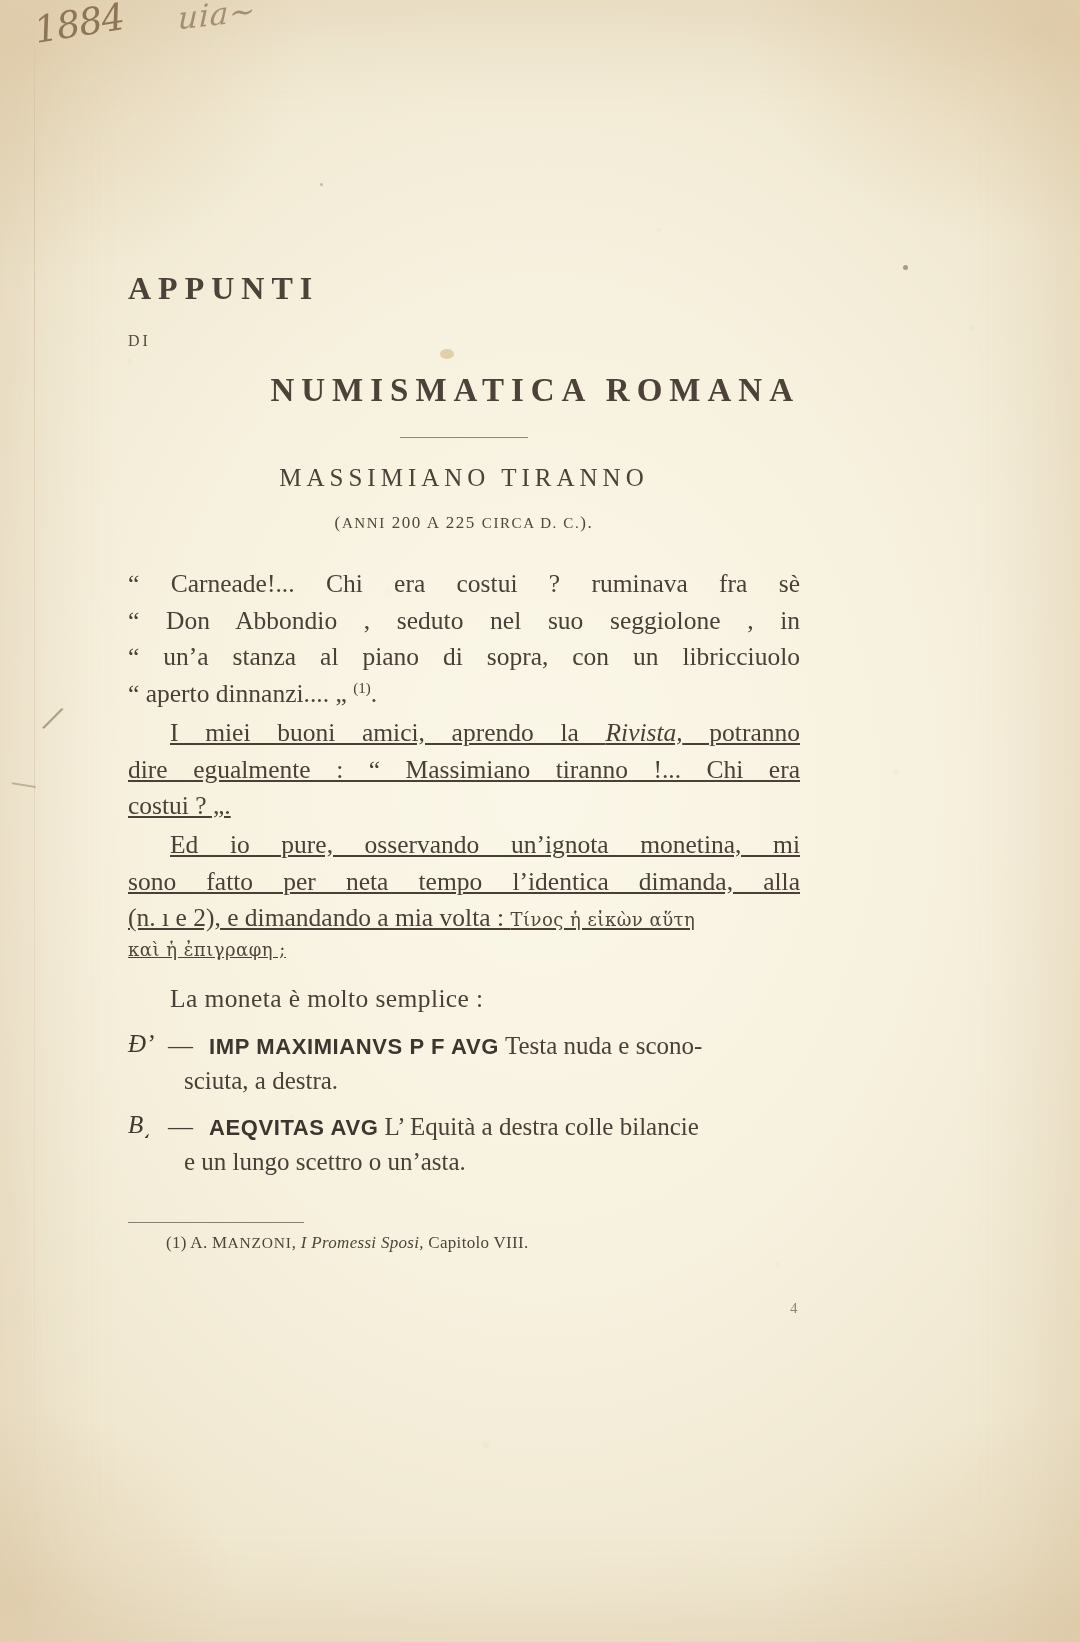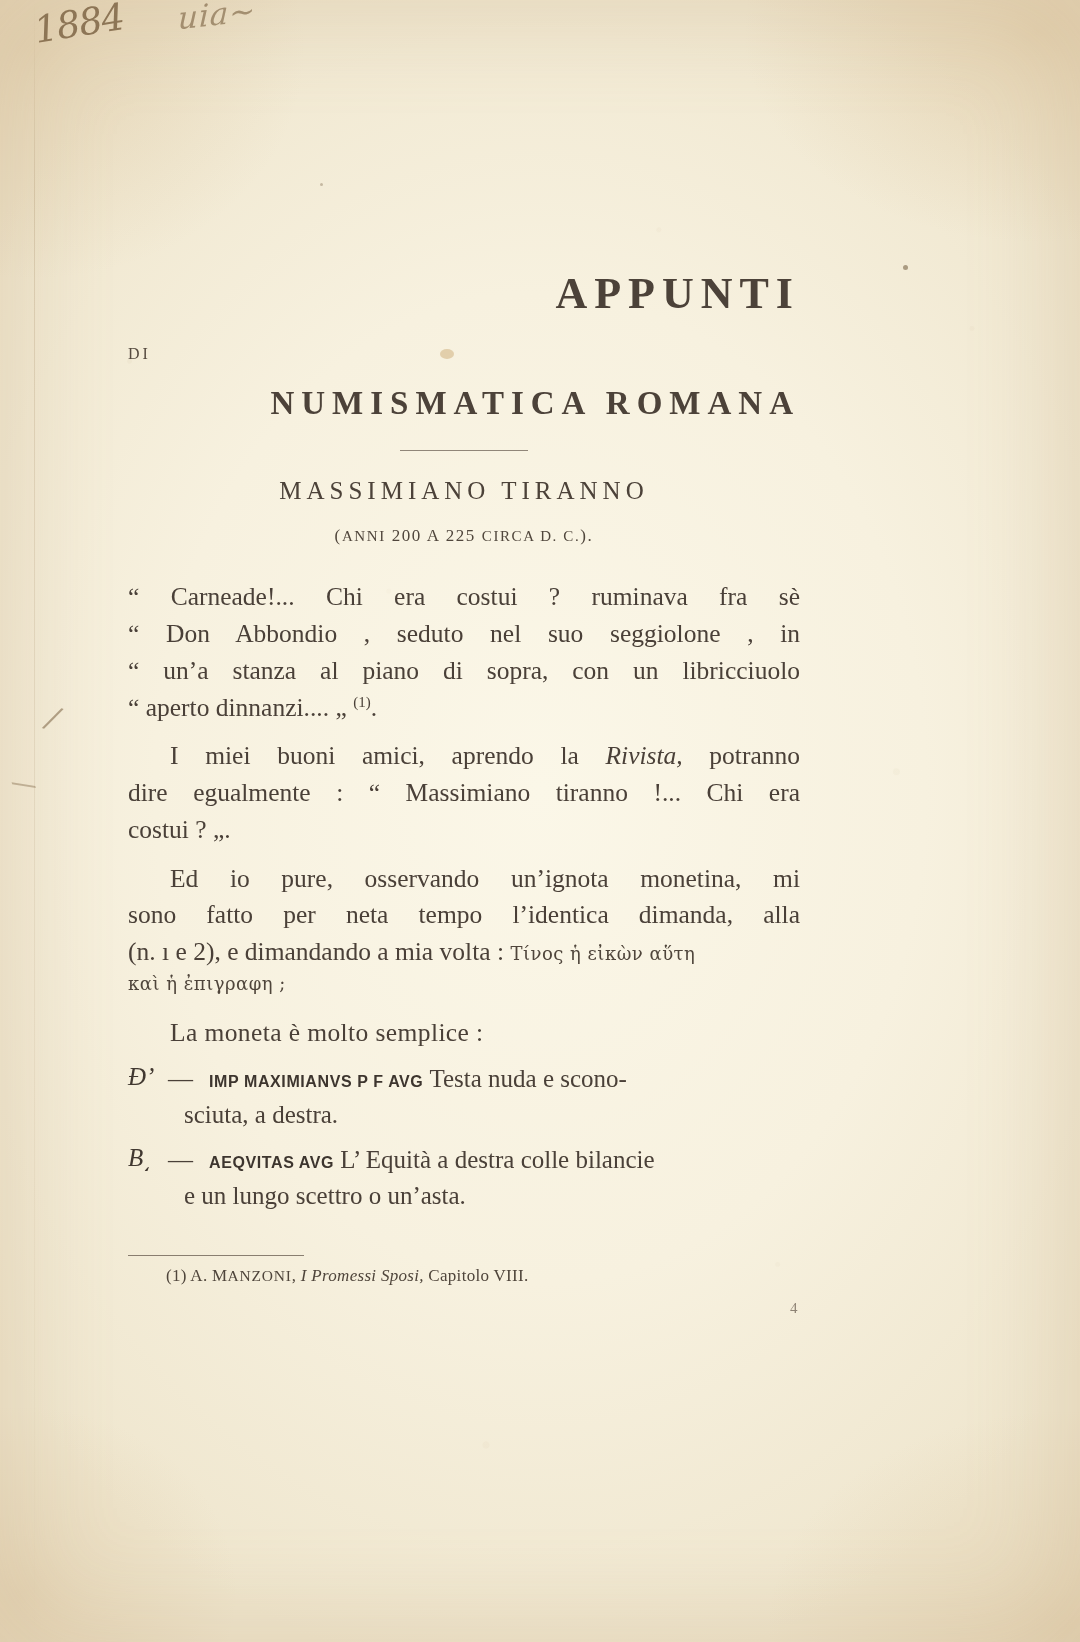--- a/index.html
+++ b/index.html
@@ -101,22 +101,22 @@
   .content {
     position: absolute;
     left: 128px;
     top: 0;
     width: 672px;
     color: #4a4038;
   }
 
   
   .title-main {
-    text-align: right;
-    font-size: 44px;
+    text-align: left;
+    font-size: 32px;
     letter-spacing: 7px;
     color: #4c4239;
     margin-top: 272px;
     line-height: 1;
     font-family: "Liberation Serif", serif;
   }
   .title-di {
     font-size: 16px;
     letter-spacing: 3px;
     margin-top: 28px;
@@ -171,21 +171,21 @@
     display: block;
     white-space: nowrap;
   }
   .just {
     text-align: justify;
     text-align-last: justify;
   }
   .quote-para .bl { }
   .indent { display: inline-block; width: 42px; }
 
-  .para { margin-top: 12px; }
+  .para { margin-top: 2px; text-decoration: underline; }
 
   .sup {
     font-size: 15px;
     vertical-align: super;
   }
   .ital { font-style: italic; }
 
   .greek {
     font-family: "DejaVu Serif", serif;
     font-size: 18px;
@@ -212,21 +212,21 @@
     font-style: italic;
     font-size: 25px;
     position: absolute;
     left: 0;
     top: -2px;
     color: #413830;
   }
   .coin-legend {
     font-family: "Liberation Sans", sans-serif;
     font-weight: bold;
-    font-size: 16px;
+    font-size: 22px;
     letter-spacing: .6px;
     color: #3d352e;
     padding: 0 6px;
   }
   .coin-cont {
     display: block;
     padding-left: 26px;
   }
   .dash { padding: 0 10px; }
 

